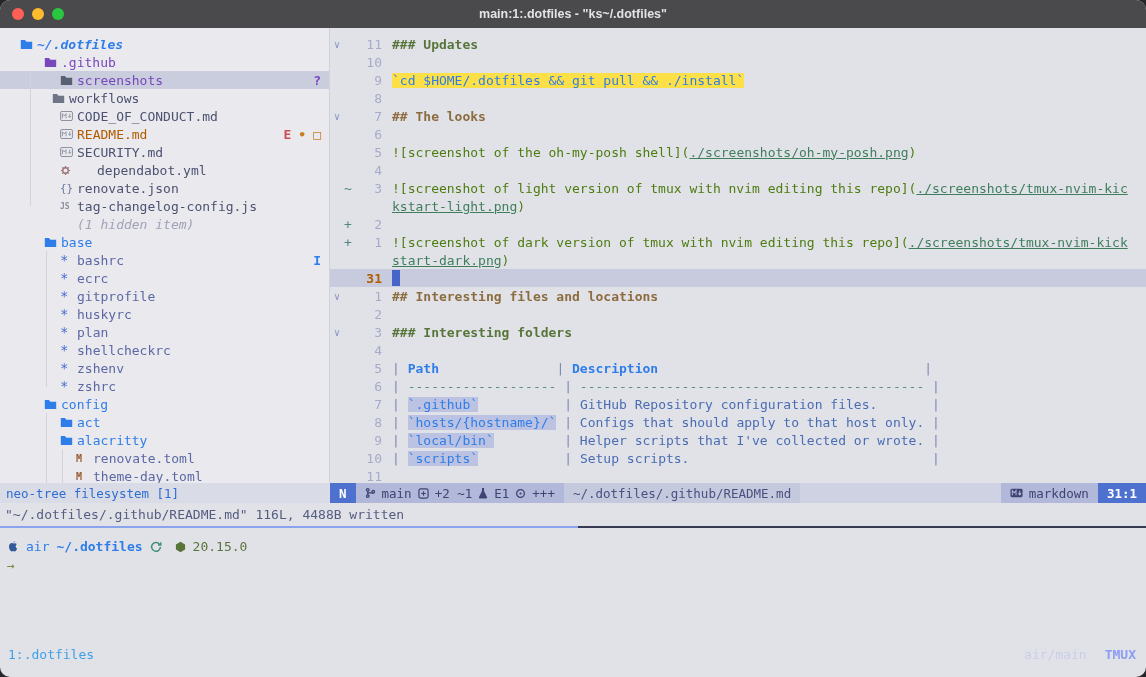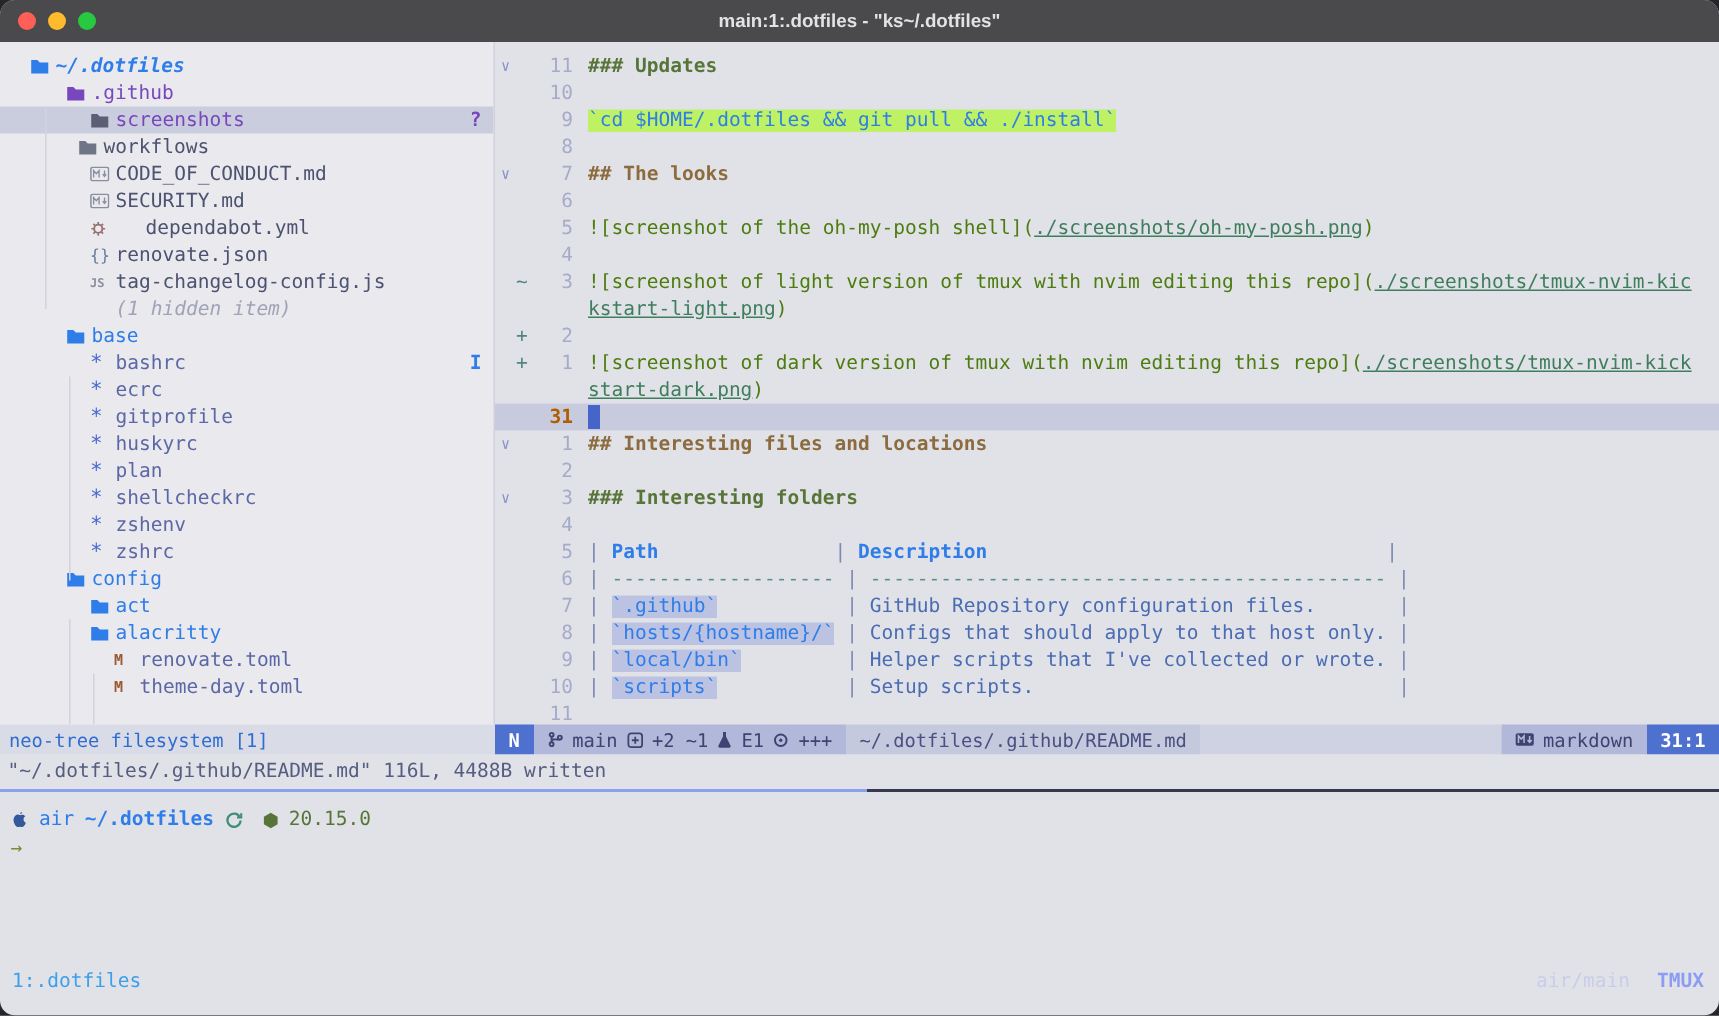--- a/index.html
+++ b/index.html
@@ -28,21 +28,21 @@
   .ed-row.cur{background:#c7cbdd;}
   .g-fold{width:14px;color:#8a93c8;text-align:center;font-size:10px;flex:none;}
   .g-sign{width:12px;color:#4f8584;flex:none;}
   .g-num{width:26px;text-align:right;color:#a5abc9;flex:none;margin-right:10px;}
   .cur .g-num{color:#b15c00;font-weight:700;}
   .cursor{display:inline-block;width:8px;height:16px;background:#4565c8;vertical-align:-3px;}
   .sg-h3{color:#587539;font-weight:700}
   .sg-h2{color:#8c6c3e;font-weight:700}
   .sg-cyan{color:#4d7c0f}
   .sg-link{color:#3f7e5c;text-decoration:underline}
-  .sg-code{color:#2e7de9;background:#bef264}
+  .sg-code{color:#2e7de9;background:#fde047}
   .sg-codecell{color:#2e7de9;background:#bcc3e2}
   .sg-pipe{color:#7e88b3}
   .sg-dash{color:#579084}
   .sg-th{color:#2e7de9;font-weight:700}
   .sg-cell{color:#4a6cb3}
   .sg-plain{color:#4a6cb3}
   
   #statusrow{height:20px;display:flex;flex:none;font-size:12.5px;}
   #neotree-status{width:330px;flex:none;background:#d9dbe7;color:#2f6dd0;
     display:flex;align-items:center;padding-left:6px;}
@@ -101,20 +101,24 @@
           <div class="tree-row sel" style="padding-left: 60px;"><span class="t-icon" style="color: rgb(90, 95, 115);"><svg width="13" height="11" viewBox="0 0 16 13">
                 <path d="M1 1h5l2 2h7v9H1z" fill="currentColor"></path>
               </svg></span><span style="color: rgb(120, 71, 189);">screenshots</span><span class="t-badges"><span style="color: rgb(120, 71, 189);">?</span></span></div>
           <div class="tree-row" style="padding-left: 52px;"><span class="t-icon" style="color: rgb(112, 116, 135);"><svg width="13" height="11" viewBox="0 0 16 13">
                 <path d="M1 1h5l2 2h7v9H1z" fill="currentColor"></path>
               </svg></span><span style="color: rgb(76, 82, 112);">workflows</span></div>
           <div class="tree-row" style="padding-left: 60px;"><span class="t-icon" style="color: rgb(138, 143, 159);"><svg width="13" height="10" viewBox="0 0 14 11">
                 <rect x="0.5" y="0.5" width="13" height="10" rx="1.5" fill="none" stroke="currentColor" stroke-width="1.1"></rect>
                 <path d="M2.5 8V3l2 2.3L6.5 3v5M10.5 3v3.4M9.2 5.6l1.3 1.6 1.3-1.6" stroke="currentColor" stroke-width="1" fill="none"></path>
               </svg></span><span style="color: rgb(76, 82, 112);">CODE_OF_CONDUCT.md</span></div>
+          <div class="tree-row" style="padding-left: 60px;"><span class="t-icon" style="color: rgb(138, 143, 159);"><svg width="13" height="10" viewBox="0 0 14 11">
+                <rect x="0.5" y="0.5" width="13" height="10" rx="1.5" fill="none" stroke="currentColor" stroke-width="1.1"></rect>
+                <path d="M2.5 8V3l2 2.3L6.5 3v5M10.5 3v3.4M9.2 5.6l1.3 1.6 1.3-1.6" stroke="currentColor" stroke-width="1" fill="none"></path>
+              </svg></span><span style="color: rgb(177, 92, 0);">README.md</span><span class="t-badges"><span style="color: rgb(200, 80, 86);">E</span><span style="color: rgb(200, 124, 34);">•</span><span style="color: rgb(200, 124, 34);">□</span></span></div>
           <div class="tree-row" style="padding-left: 60px;"><span class="t-icon" style="color: rgb(138, 143, 159);"><svg width="13" height="10" viewBox="0 0 14 11">
                 <rect x="0.5" y="0.5" width="13" height="10" rx="1.5" fill="none" stroke="currentColor" stroke-width="1.1"></rect>
                 <path d="M2.5 8V3l2 2.3L6.5 3v5M10.5 3v3.4M9.2 5.6l1.3 1.6 1.3-1.6" stroke="currentColor" stroke-width="1" fill="none"></path>
               </svg></span><span style="color: rgb(76, 82, 112);">SECURITY.md</span></div>
           <div class="tree-row" style="padding-left: 60px; gap: 20px;"><span class="t-icon" style="color: rgb(153, 112, 112);"><svg width="11" height="11" viewBox="0 0 12 12">
                 <circle cx="6" cy="6" r="3" fill="none" stroke="currentColor" stroke-width="1.4"></circle>
                 <path d="M6 1v2M6 9v2M1 6h2M9 6h2M2.5 2.5l1.4 1.4M8.1 8.1l1.4 1.4M9.5 2.5L8.1 3.9M3.9 8.1L2.5 9.5" stroke="currentColor" stroke-width="1.2"></path>
               </svg></span><span style="color: rgb(76, 82, 112);">dependabot.yml</span></div>
           <div class="tree-row" style="padding-left: 60px;"><span class="t-icon" style="color: rgb(106, 122, 159); font-size: 11px;">{}</span><span style="color: rgb(76, 82, 112);">renovate.json</span></div>
           <div class="tree-row" style="padding-left: 60px;"><span class="t-icon" style="color: rgb(138, 143, 159); font-size: 8px; font-weight: 700;">JS</span><span style="color: rgb(76, 82, 112);">tag-changelog-config.js</span></div>

